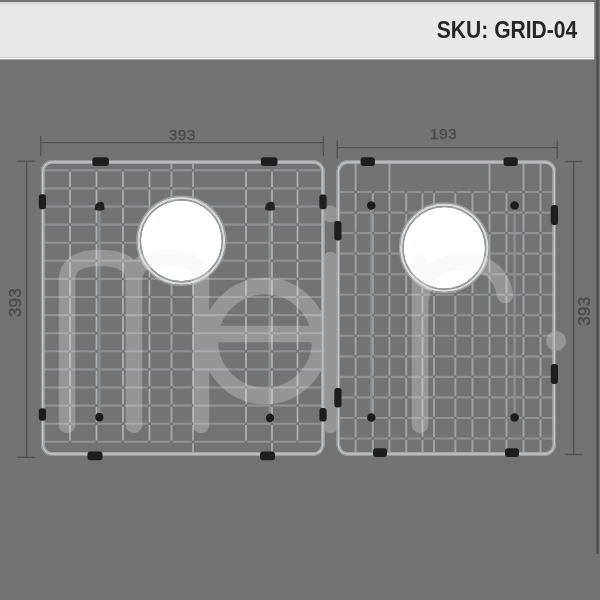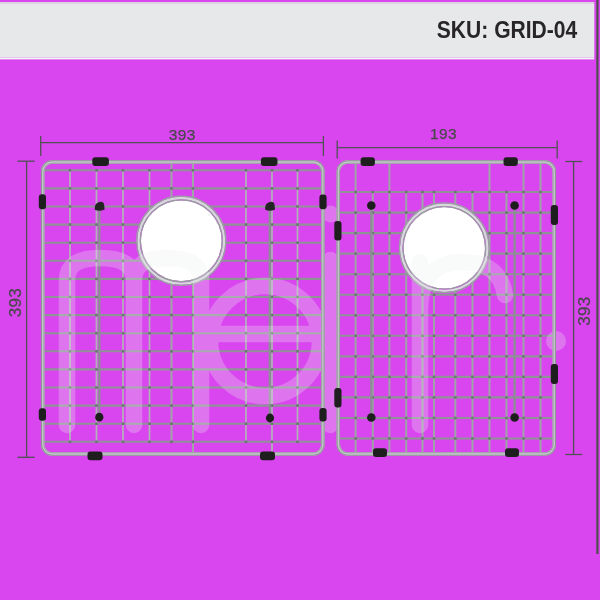--- a/index.html
+++ b/index.html
@@ -1,16 +1,16 @@
 <!DOCTYPE html>
 <html><head>
 <meta charset="utf-8">
 <style>
   html,body{margin:0;padding:0;background:#ffffff;}
-  #page{position:relative;width:600px;height:600px;background:#d946ef;overflow:hidden;
+  #page{position:relative;width:600px;height:600px;background:#737373;overflow:hidden;
         font-family:"Liberation Sans", sans-serif;}
   svg{position:absolute;left:0;top:0;}
 </style>
 </head>
 <body>
 <div id="page">
 <svg width="600" height="600" viewBox="0 0 600 600">
 
   <rect x="0" y="2" width="594.3" height="1.2" fill="#d7d8da"></rect>
 

